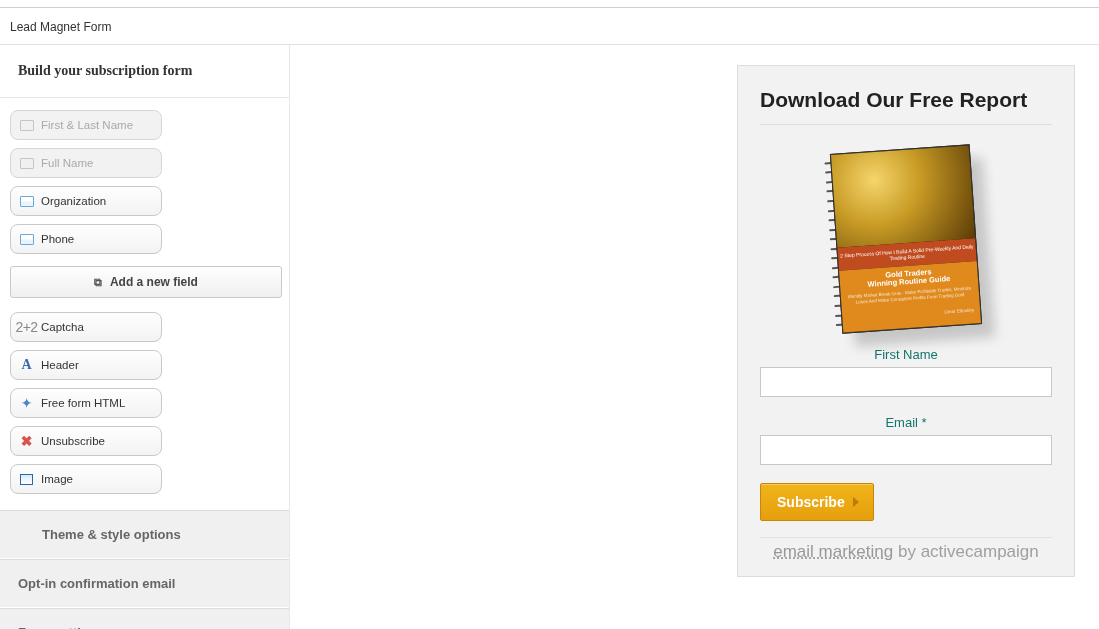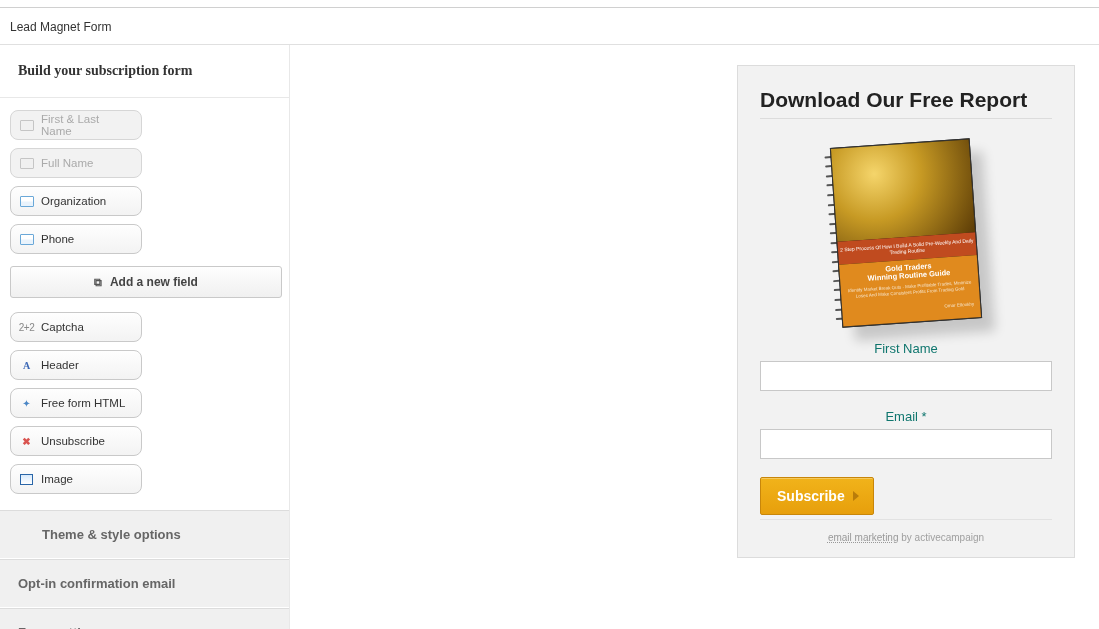--- a/index.html
+++ b/index.html
@@ -32,21 +32,21 @@
       border-bottom: 1px solid #e8e8e8;
       font-family: Liberation Serif, serif;
     }
     .field-grid {
       padding: 12px 10px 10px 10px;
       display: flex;
       flex-wrap: wrap;
       gap: 8px;
     }
     .field-btn {
-      width: 132px;
+      width: 152px;
       height: 30px;
       background: linear-gradient(#fefefe, #f3f3f3);
       border: 1px solid #c9c9c9;
       border-radius: 8px;
       display: flex;
       align-items: center;
       gap: 7px;
       padding: 0 8px;
       font-size: 11.5px;
       color: #333;
@@ -54,21 +54,21 @@
     }
     .field-btn.disabled {
       background: #f2f2f2;
       color: #aaa;
       border-color: #d6d6d6;
       cursor: default;
     }
     .field-btn .icn {
       width: 15px; height: 13px;
       display: flex; align-items: center; justify-content: center;
-      font-size: 10px;
+      font-size: 14px;
     }
     .input-icn {
       width: 14px; height: 11px;
       border: 1px solid #6aa8d8;
       background: linear-gradient(#fff 48%, #e9f3fc 52%);
       border-radius: 1px;
     }
     .field-btn.disabled .input-icn { border-color: #c5c5c5; background:#f0f0f0; }
     .add-field-btn {
       width: 272px;
@@ -120,21 +120,21 @@
       margin-left: auto;
       margin-right: 4px;
       background: #f2f2f2;
       border: 1px solid #dcdcdc;
       padding: 22px 22px 14px 22px;
     }
     .preview-title {
       font-size: 21px;
       font-weight: 700;
       color: #222;
-      padding-bottom: 6px;
+      padding-bottom: 12px;
       border-bottom: 1px solid #dcdcdc;
     }
     .book-wrap {
       display:flex; justify-content:center; padding: 24px 0 18px 0;
     }
     .book {
       width: 140px; height: 180px;
       position: relative;
       transform: rotate(-4deg);
     }
@@ -188,22 +188,22 @@
       box-shadow: inset 0 1px 0 rgba(255,255,255,0.3);
     }
     .subscribe-btn .chev{
       width:0;height:0;
       border-top:5px solid transparent;
       border-bottom:5px solid transparent;
       border-left:6px solid #b97c0a;
     }
     .credit {
       border-top:1px solid #e2e2e2;
-      margin-top:4px; padding-top:12px;
-      font-size:10px; color:#a0a0a0; text-align:center;
+      margin-top:16px; padding-top:4px;
+      font-size:17px; color:#a0a0a0; text-align:center;
     }
     .credit a{ color:#999; text-decoration:underline dotted; }
     .arrow-icn{ color:#4a86c5; font-size:11px;}
     .plus-box{
       font-size:11px; color:#555;
     }
   </style>
 </head>
 <body>
 

